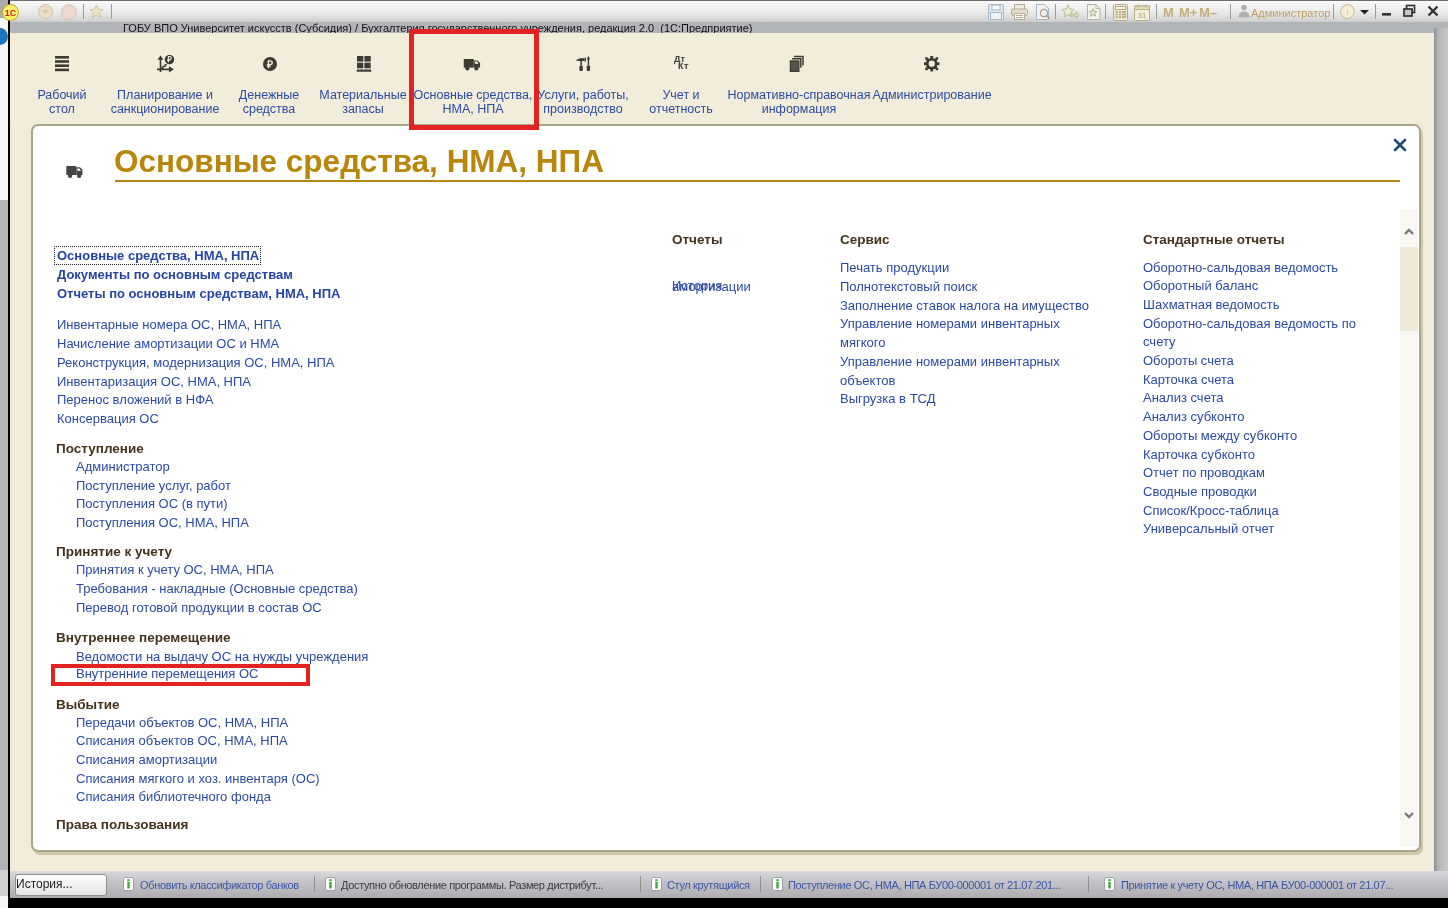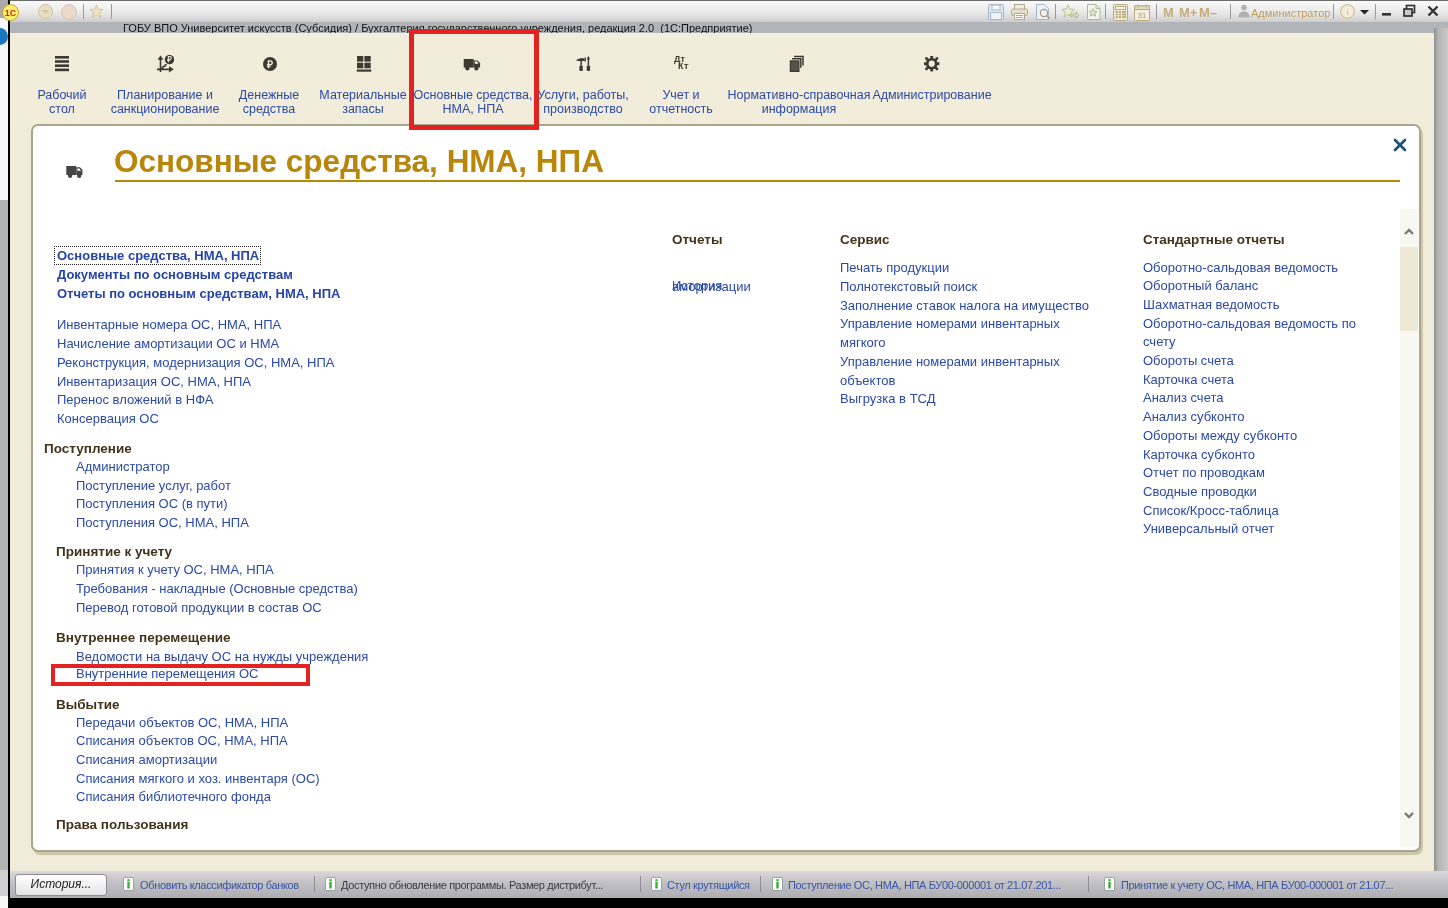--- a/index.html
+++ b/index.html
@@ -43,21 +43,21 @@
 .hdr  { position:absolute; color:#44331c; font-size:13.5px; font-weight:bold; line-height:19px; white-space:nowrap; margin-top:-10.5px; }
 #focusbox { left:54px; top:246px; width:207px; height:19px; border:1px dotted #222; }
 
 #sbar { left:1400px; top:209px; width:18px; height:638px; background:#f8f7f2; }
 #sb-thumb { left:0px; top:38px; width:18px; height:84px; background:#eee9d6; }
 .chev { position:absolute; left:3px; width:12px; height:12px; }
 
 #statusbar { left:10px; top:871px; width:1438px; height:27px;
   background:linear-gradient(#d9d9dc 0%, #c3c3c7 40%, #aeaeb2 100%); }
 #histbtn { left:15px; top:874px; width:92px; height:22px; border:1px solid #8e8e8e; border-radius:3px;
-  background:linear-gradient(#ffffff, #e4e4e4); font-size:12px; color:#222; text-align:center; line-height:18px;font-style:italic; }
+  background:linear-gradient(#ffffff, #e4e4e4); font-size:12px; color:#222; line-height:18px; }
 #blackbottom { left:8px; top:898px; width:1440px; height:10px; background:#000; }
 .sitem { position:absolute; top:878.5px; font-size:11px; letter-spacing:-0.35px; color:#3a55a5; white-space:nowrap; }
 .sdark { color:#3c3c3c; }
 .ssep { position:absolute; top:876px; width:1px; height:16px; background:#8f8f8f; }
 .sico { position:absolute; top:877px; }
 </style>
 </head>
 <body>
 <div class="abs" id="leftsliver"></div>
 <div class="abs" id="ls-top"></div>
@@ -282,21 +282,21 @@
 <div id="cols">
 <div class="hbold" style="left:57px;top:256.0px">Основные средства, НМА, НПА</div>
 <div class="hbold" style="left:57px;top:275.0px">Документы по основным средствам</div>
 <div class="hbold" style="left:57px;top:294.0px">Отчеты по основным средствам, НМА, НПА</div>
 <div class="hlink" style="left:57px;top:325.5px">Инвентарные номера ОС, НМА, НПА</div>
 <div class="hlink" style="left:57px;top:344.5px">Начисление амортизации ОС и НМА</div>
 <div class="hlink" style="left:57px;top:363.3px">Реконструкция, модернизация ОС, НМА, НПА</div>
 <div class="hlink" style="left:57px;top:382.0px">Инвентаризация ОС, НМА, НПА</div>
 <div class="hlink" style="left:57px;top:400.6px">Перенос вложений в НФА</div>
 <div class="hlink" style="left:57px;top:419.3px">Консервация ОС</div>
-<div class="hdr" style="left:44px;top:449.5px">Поступление</div>
+<div class="hdr" style="left:56px;top:449.5px">Поступление</div>
 <div class="hlink" style="left:76px;top:467.2px">Администратор</div>
 <div class="hlink" style="left:76px;top:486.2px">Поступление услуг, работ</div>
 <div class="hlink" style="left:76px;top:504.9px">Поступления ОС (в пути)</div>
 <div class="hlink" style="left:76px;top:523.6px">Поступления ОС, НМА, НПА</div>
 <div class="hdr" style="left:56px;top:552.4px">Принятие к учету</div>
 <div class="hlink" style="left:76px;top:570.0px">Принятия к учету ОС, НМА, НПА</div>
 <div class="hlink" style="left:76px;top:589.0px">Требования - накладные (Основные средства)</div>
 <div class="hlink" style="left:76px;top:608.0px">Перевод готовой продукции в состав ОС</div>
 <div class="hdr" style="left:56px;top:638.0px">Внутреннее перемещение</div>
 <div class="hlink" style="left:76px;top:657.0px">Ведомости на выдачу ОС на нужды учреждения</div>

